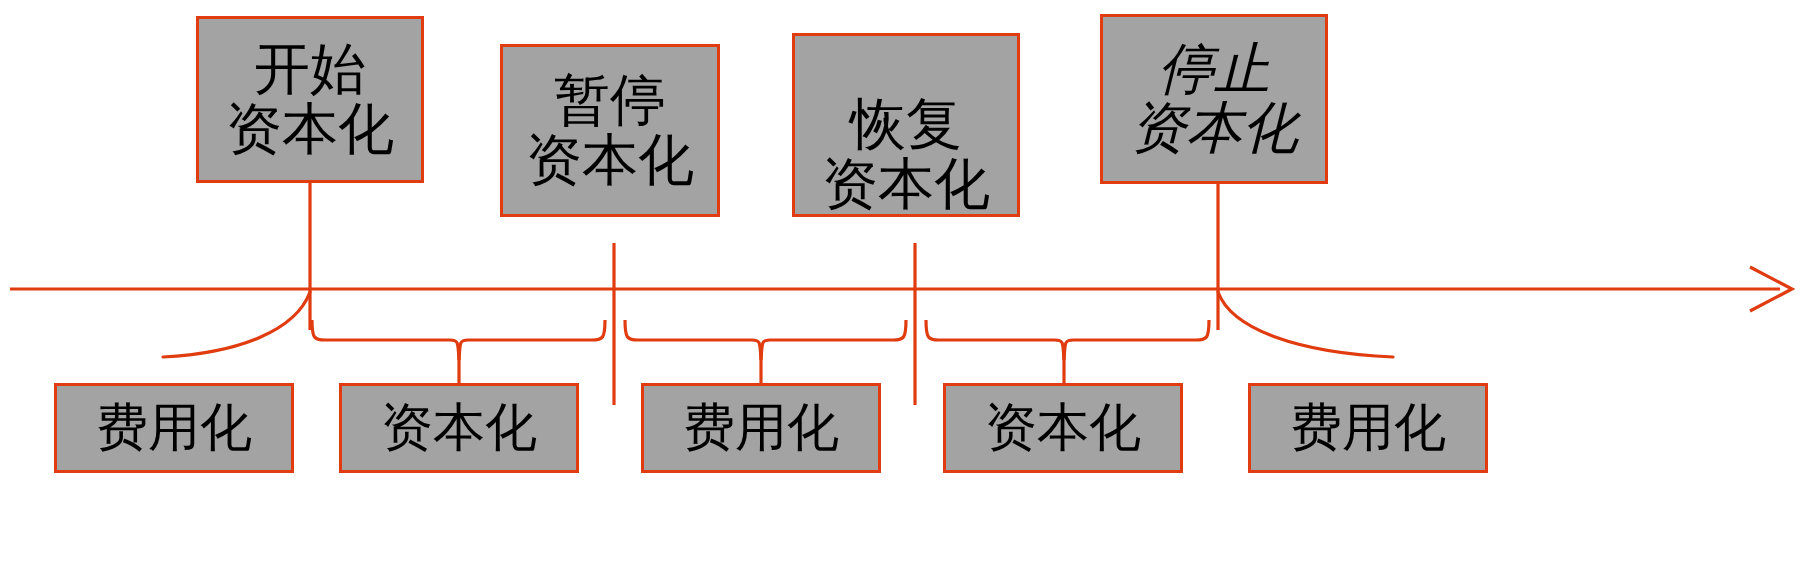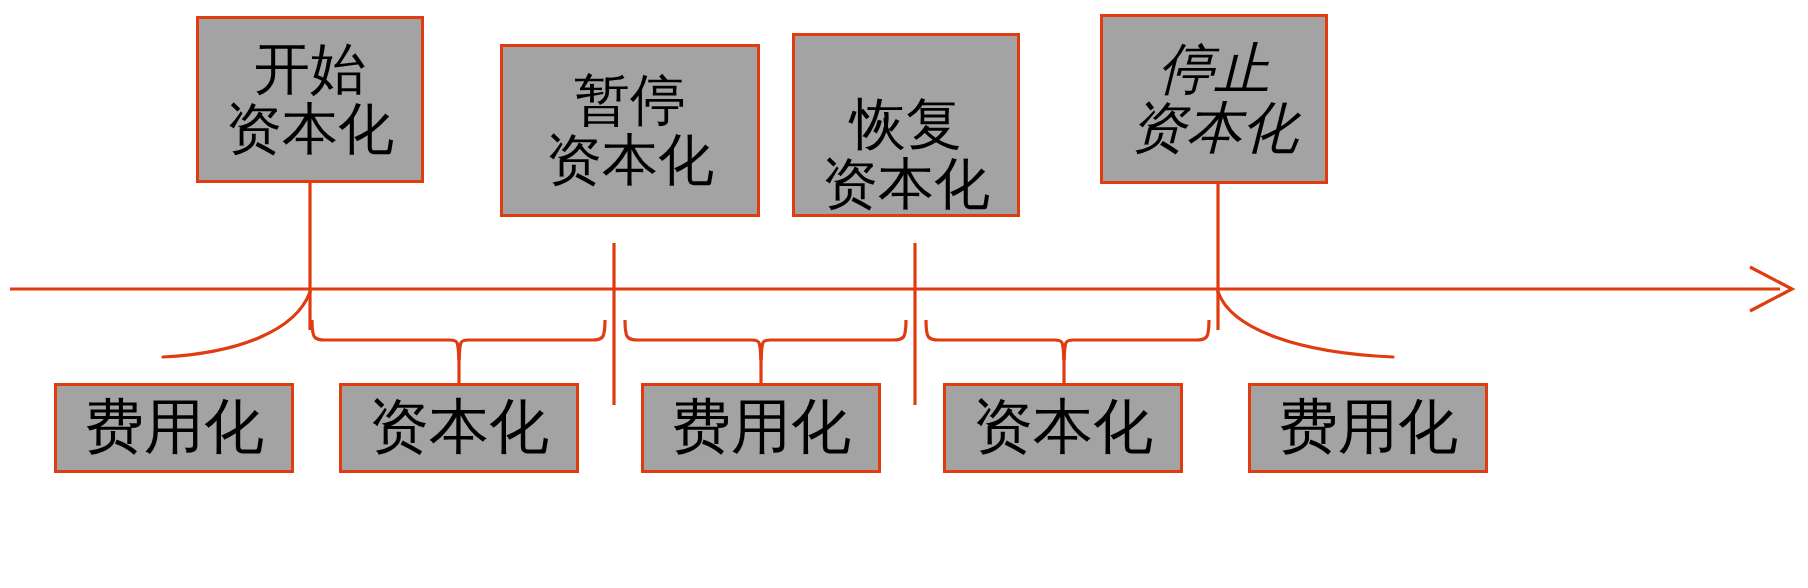--- a/index.html
+++ b/index.html
@@ -41,21 +41,21 @@
     white-space: nowrap;
     z-index: 5;
   }
   .evt-box {
     font-size: 56px;
   }
   .evt-line {
     display: block;
   }
   .seg-box {
-    font-size: 60px;
+    font-size: 52px;
   }
 </style>
 </head>
 <body>
 
 <div id="canvas">
 
   <svg id="vector-layer" viewBox="0 0 1808 588" xmlns="http://www.w3.org/2000/svg">
 
     <g>
@@ -107,21 +107,21 @@
       <line x1="761" y1="350" x2="761" y2="383"></line>
       <line x1="1064" y1="350" x2="1064" y2="383"></line>
     </g>
   </svg>
 
   <div class="evt-box" style="left:196px; top:16px; width:228px; height:167px;">
     <span class="evt-line">开始</span>
     <span class="evt-line">资本化</span>
   </div>
 
-  <div class="evt-box" style="left:500px; top:44px; width:260px; height:173px;">
+  <div class="evt-box" style="left:500px; top:44px; width:220px; height:173px;">
     <span class="evt-line">暂停</span>
     <span class="evt-line">资本化</span>
   </div>
 
   <div class="evt-box" style="left:792px; top:33px; width:228px; height:184px;justify-content:flex-end;">
     <span class="evt-line">恢复</span>
     <span class="evt-line">资本化</span>
   </div>
 
   <div class="evt-box" style="left:1100px; top:14px; width:228px; height:170px;font-style:italic;">

